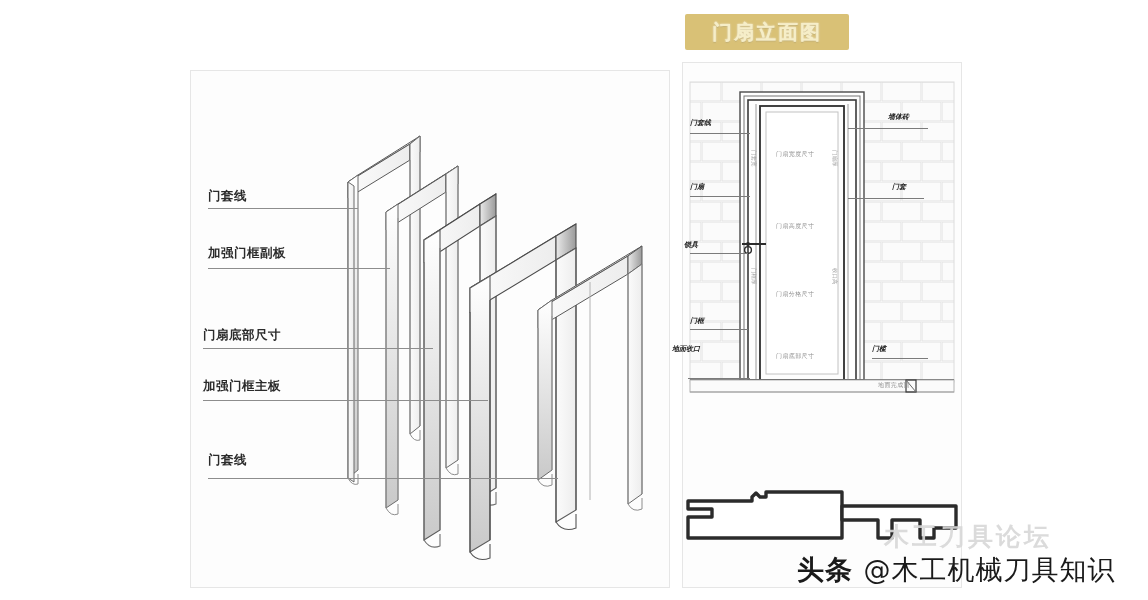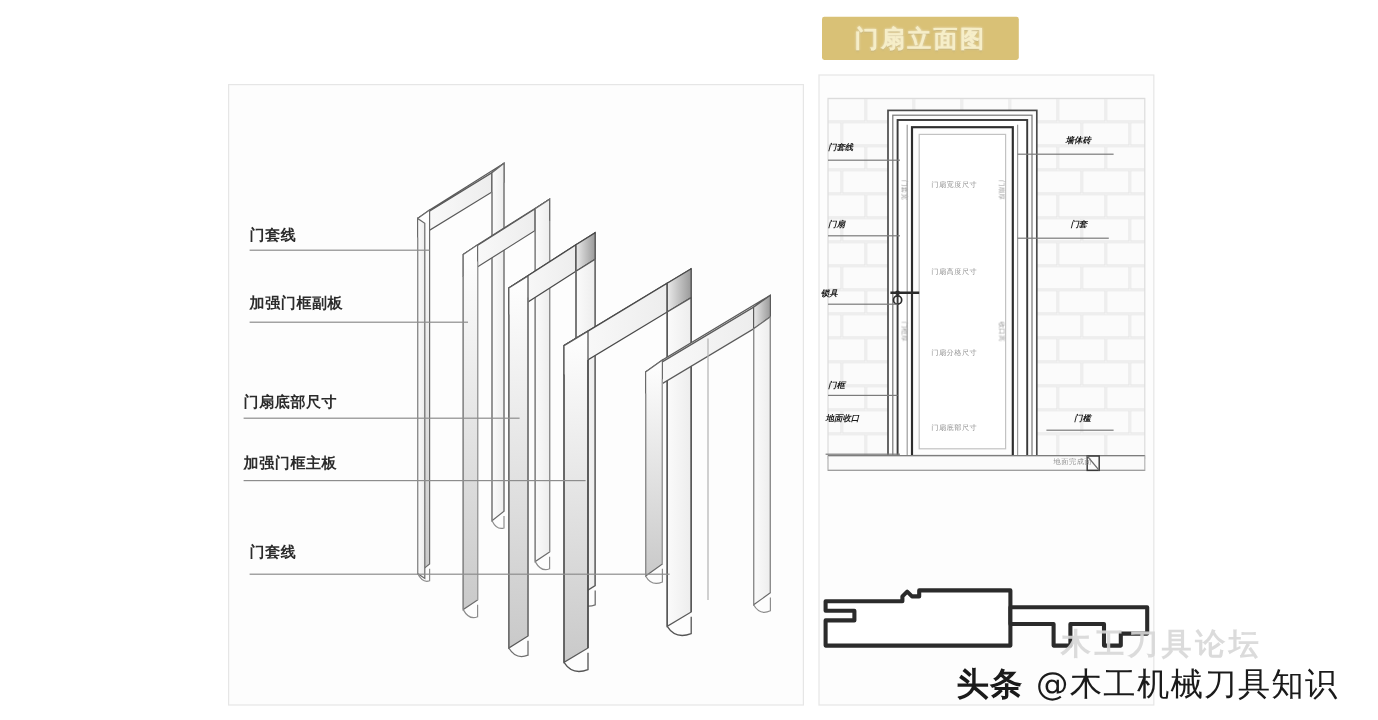--- a/index.html
+++ b/index.html
@@ -262,27 +262,27 @@
 
   <div id="elev-labels">
       <div class="mlbl" style="left: 690px; top: 118px;">门套线</div>
       <div class="mleader" style="left: 690px; top: 133px; width: 60px;"></div>
       <div class="mlbl" style="left: 690px; top: 182px;">门扇</div>
       <div class="mleader" style="left: 690px; top: 196px; width: 60px;"></div>
       <div class="mlbl" style="left: 684px; top: 240px;">锁具</div>
       <div class="mleader" style="left: 690px; top: 253px; width: 58px;"></div>
       <div class="mlbl" style="left: 690px; top: 316px;">门框</div>
       <div class="mleader" style="left: 690px; top: 329px; width: 58px;"></div>
-      <div class="mlbl" style="left: 688px; top: 344px;">地面收口</div>
+      <div class="mlbl" style="left: 672px; top: 344px;">地面收口</div>
       <div class="mleader" style="left: 688px; top: 378px; width: 62px;"></div>
       <div class="mlbl" style="left: 888px; top: 112px;">墙体砖</div>
       <div class="mleader" style="left: 848px; top: 128px; width: 80px;"></div>
       <div class="mlbl" style="left: 892px; top: 182px;">门套</div>
       <div class="mleader" style="left: 848px; top: 198px; width: 76px;"></div>
-      <div class="mlbl" style="left: 895px; top: 344px;">门槛</div>
+      <div class="mlbl" style="left: 872px; top: 344px;">门槛</div>
       <div class="mleader" style="left: 872px; top: 358px; width: 56px;"></div>
       <div class="dim" style="left: 776px; top: 150px;">门扇宽度尺寸</div>
       <div class="dim" style="left: 776px; top: 222px;">门扇高度尺寸</div>
       <div class="dim" style="left: 776px; top: 290px;">门扇分格尺寸</div>
       <div class="dim" style="left: 776px; top: 352px;">门扇底部尺寸</div>
       <div class="dim-v" style="left: 757px; top: 150px; transform: rotate(90deg);">门套宽</div>
       <div class="dim-v" style="left: 757px; top: 268px; transform: rotate(90deg);">门框厚</div>
       <div class="dim-v" style="left: 838px; top: 150px; transform: rotate(90deg);">门扇厚</div>
       <div class="dim-v" style="left: 838px; top: 268px; transform: rotate(90deg);">收口高</div>
       <div class="dim" style="left: 878px; top: 381px;">地面完成面</div>

